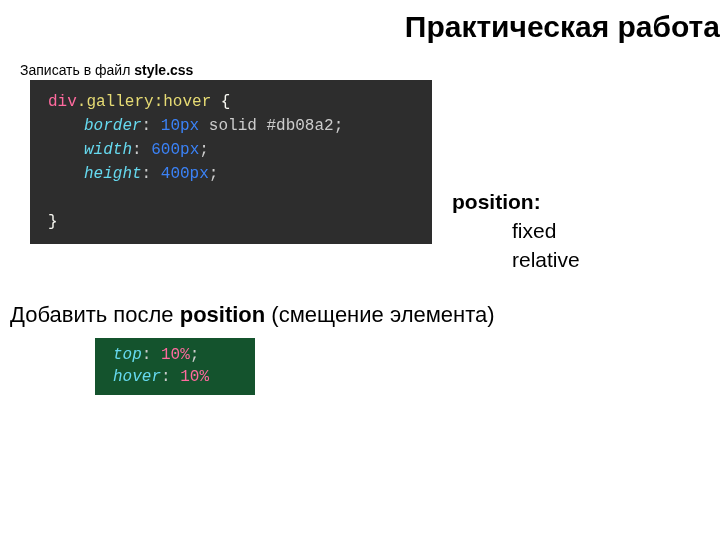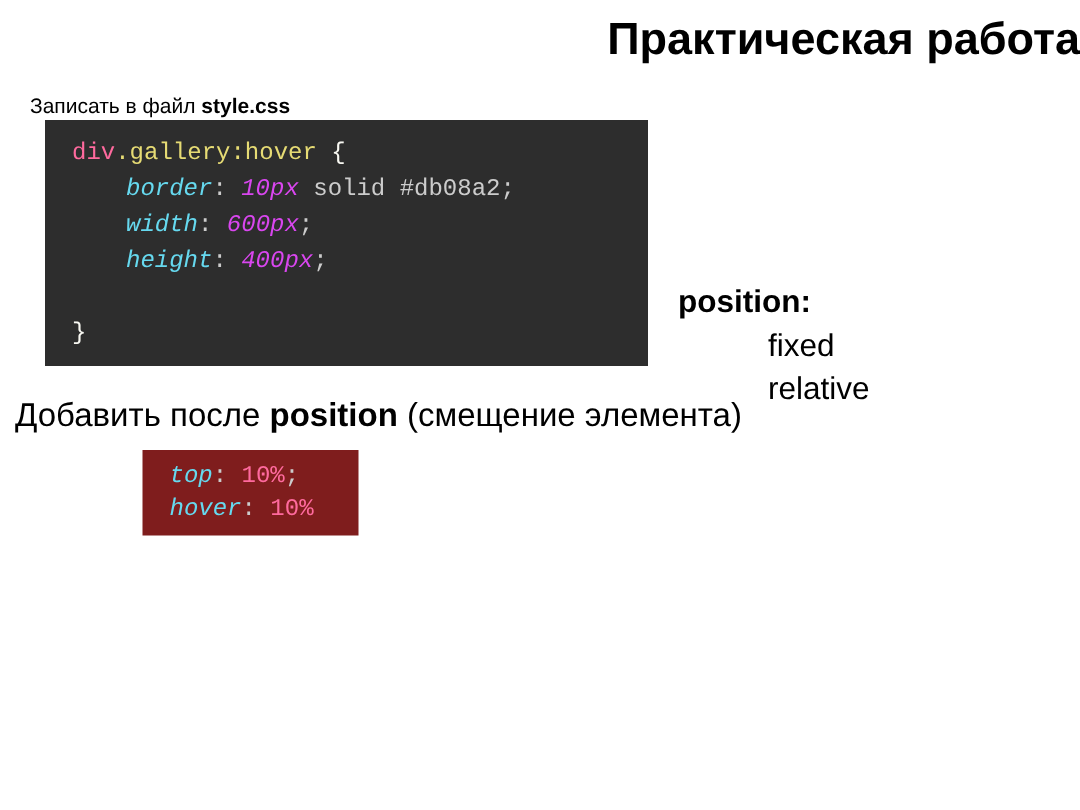--- a/index.html
+++ b/index.html
@@ -26,46 +26,46 @@
       background: #2d2d2d;
       padding: 10px 14px 10px 18px;
       margin-left: 30px;
       width: 402px;
       font-family: Consolas, 'Courier New', monospace;
       font-size: 16px;
       line-height: 1.5;
       color: #ccc;
     }
     .code-block-2 {
-      background: #7f1d1d;
+      background: #14532d;
       padding: 6px 14px 6px 18px;
       margin-left: 95px;
-      width: 144px;
+      width: 160px;
       font-family: Consolas, 'Courier New', monospace;
       font-size: 16px;
       line-height: 1.4;
       color: #ccc;
     }
     .tok-pink { color: #ff6a9e; }
     .tok-yellow { color: #e6db74; }
     .tok-blue { color: #66d9ef; font-style: italic; }
-    .tok-purple { color: #d946ef; font-style: italic; }
+    .tok-purple { color: #3b82f6; }
     .tok-white { color: #f8f8f2; }
     .tok-gray { color: #ccc; }
     .side-note {
       position: absolute;
       left: 452px;
       top: 190px;
       font-size: 21px;
     }
     .side-note .label { font-weight: bold; }
     .side-note .values { margin-left: 60px; line-height: 1.4; margin-top: 2px; }
     .instruction2 {
       font-size: 22px;
-      margin: 20px 0 10px 10px;
+      margin: 58px 0 10px 10px;
     }
     .instruction2 .bold { font-weight: bold; }
     .indent { display: inline-block; width: 36px; }
   </style>
 </head>
 <body>
 
 <div class="heading">Практическая работа</div>
 
 <div class="subheading">

